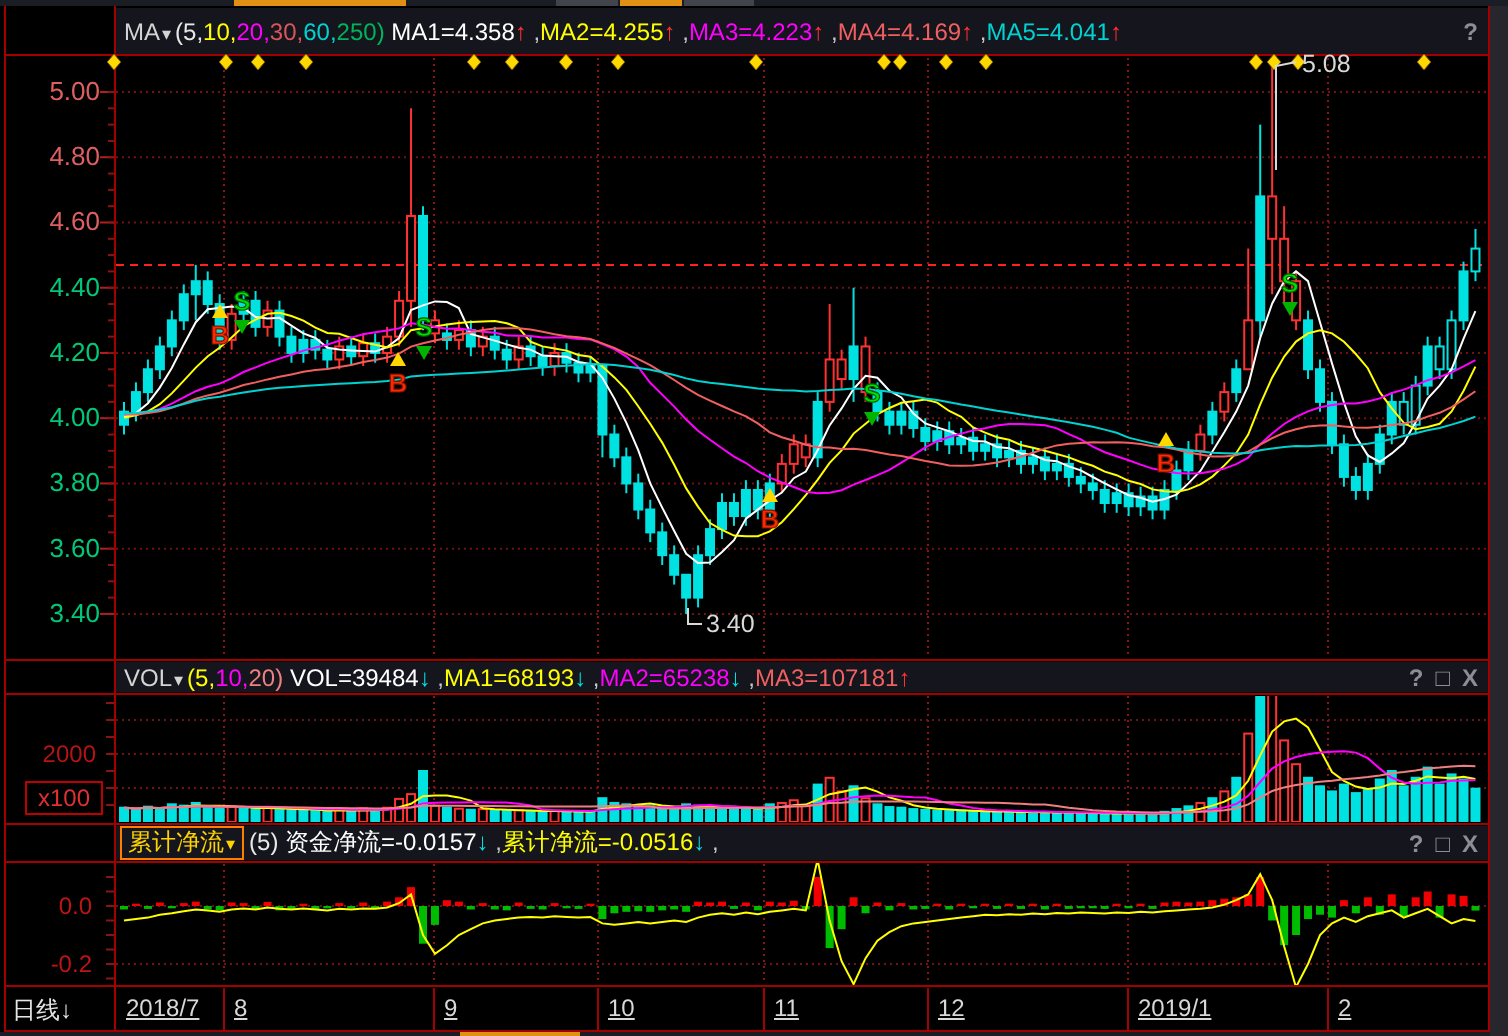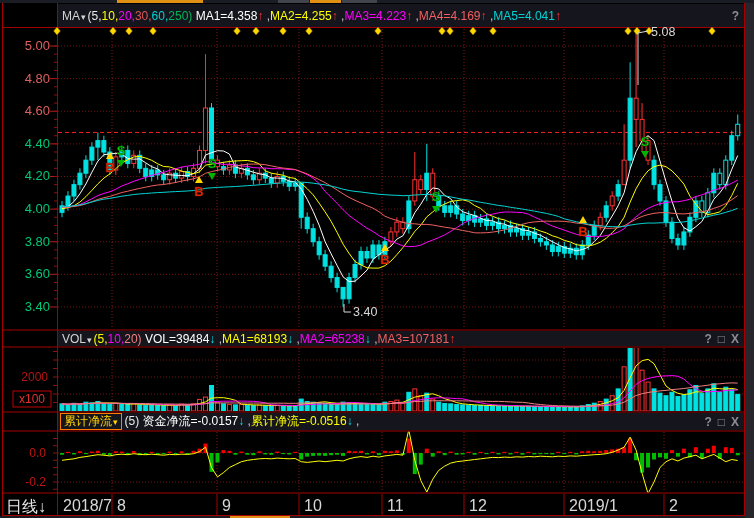--- a/index.html
+++ b/index.html
@@ -13,22 +13,22 @@
   .hdr-main{top:4px;height:23px;}
   .hdr-vol{top:331px;height:15px;}
   .hdr-flow{top:413px;height:17px;}
   .hdr .ind{margin:0 2px 0 4px;color:#d4d4d4;cursor:pointer;text-align:center;}
   .hdr .ind .arr{font-size:9px;margin-left:1px;}
   .hdr .sp{margin:0;letter-spacing:0;}
   .controls{margin-left:auto;display:flex;gap:6px;padding-right:5px;color:#8d8d97;font-weight:bold;font-size:12px;}
   .controls span{cursor:pointer;}
   .flow-btn{border:1px solid #ff7e00;color:#ffd200;padding:0 3px;margin:0 3px 0 2px;font-size:12px;line-height:14px;cursor:pointer;}
   .flow-btn .arr{font-size:9px;color:#ffd200;margin-left:1px;}
-  .baxis{position:absolute;left:0;top:494px;width:754px;height:22px;font-size:16px;color:#d8d8d8;z-index:6;}
-  .baxis .lbl{position:absolute;top:3px;}
+  .baxis{position:absolute;left:0;top:494px;width:754px;height:22px;font-size:12px;color:#d8d8d8;z-index:6;}
+  .baxis .lbl{position:absolute;top:3px;text-decoration:underline;}
   .period{position:absolute;left:6px;top:3px;cursor:pointer;color:#e4e4e4;}
 </style>
 </head>
 <body>
 
 <div class="screen">
 
   <svg id="chart-svg" width="754" height="518" style="position:absolute;left:0;top:0;z-index:1;">
       <defs>
         <clipPath id="clipMain">

